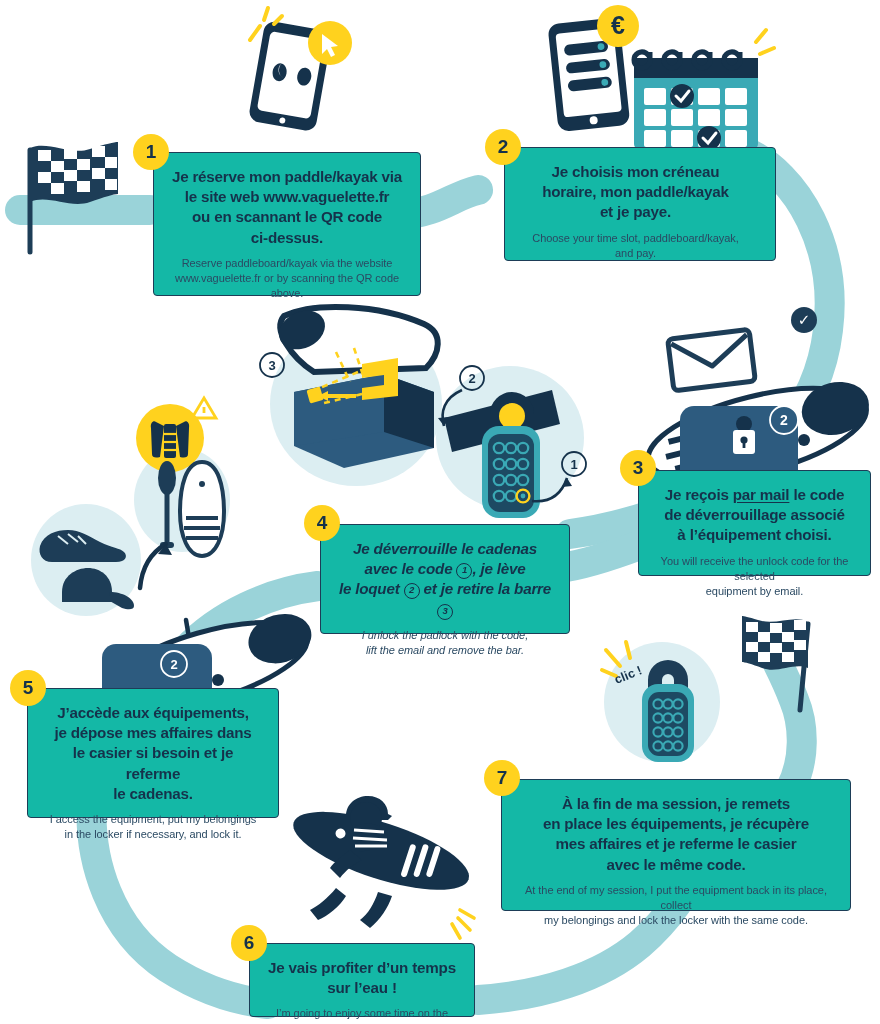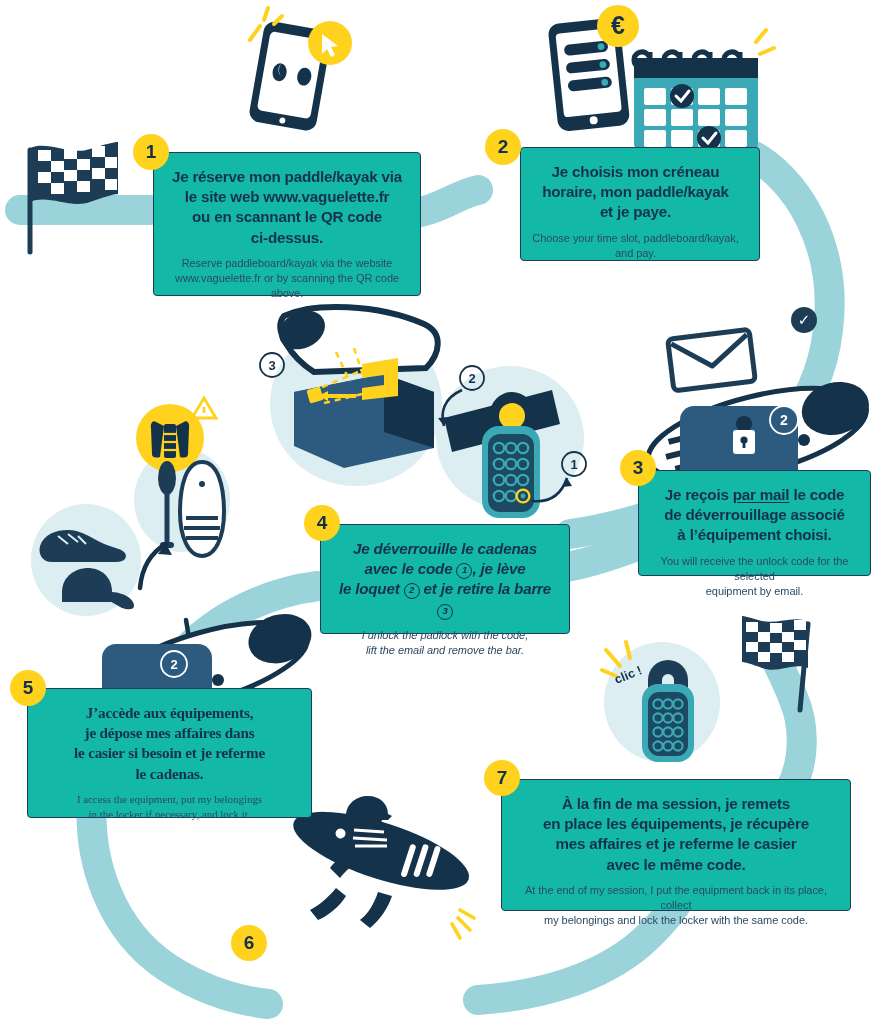--- a/index.html
+++ b/index.html
@@ -490,21 +490,21 @@
       <span>ou en scannant  le QR code</span><br>
       <span>ci-dessus.</span>
     </p>
     <p class="en">
       <span>Reserve paddleboard/kayak via the website</span><br>
       <span>www.vaguelette.fr or by scanning the QR code above.</span>
     </p>
   </div>
 
   <div class="badge" style="left:485px;top:129px;">2</div>
-  <div class="card" style="left:520px;top:147px;width:240px;height:114px;padding-left:7px;">
+  <div class="card" style="left:504px;top:147px;width:272px;height:114px;padding-left:7px;">
     <p class="fr">
       <span>Je choisis mon créneau</span><br>
       <span>horaire, mon paddle/kayak</span><br>
       <span>et je paye.</span>
     </p>
     <p class="en">
       <span>Choose your time slot, paddleboard/kayak,</span><br>
       <span>and pay.</span>
     </p>
   </div>
@@ -529,34 +529,43 @@
       avec le code <span class="circ">1</span>, je lève<br>
       le loquet <span class="circ">2</span> et je retire la barre <span class="circ">3</span>
     </p>
     <p class="en">
       <span>I unlock the padlock with the code,</span><br>
       <span>lift the email and remove the bar.</span>
     </p>
   </div>
 
   <div class="badge" style="left:10px;top:670px;">5</div>
-  <div class="card" style="left:27px;top:688px;width:285px;height:130px;font-family:Liberation Serif, serif;">
+  <div class="card" style="left:27px;top:688px;width:252px;height:130px;">
     <p class="fr">
       <span>J’accède aux équipements,</span><br>
       <span>je dépose mes affaires dans</span><br>
       <span>le casier si besoin et je referme</span><br>
       <span>le cadenas.</span>
     </p>
     <p class="en">
       <span>I access the equipment, put my belongings</span><br>
       <span>in the locker if necessary, and lock it.</span>
     </p>
   </div>
 
   <div class="badge" style="left:231px;top:925px;">6</div>
+  <div class="card" style="left:249px;top:943px;width:226px;height:74px;">
+    <p class="fr">
+      <span>Je vais profiter d’un temps</span><br>
+      <span>sur l’eau !</span>
+    </p>
+    <p class="en">
+      <span>I’m going to enjoy some time on the water !</span>
+    </p>
+  </div>
 
   <div class="badge" style="left:484px;top:760px;">7</div>
   <div class="card" style="left:501px;top:779px;width:350px;height:132px;">
     <p class="fr">
       <span>À la fin de ma session, je remets</span><br>
       <span>en place les équipements, je récupère</span><br>
       <span>mes affaires et je referme le casier</span><br>
       <span>avec le même code.</span>
     </p>
     <p class="en">

